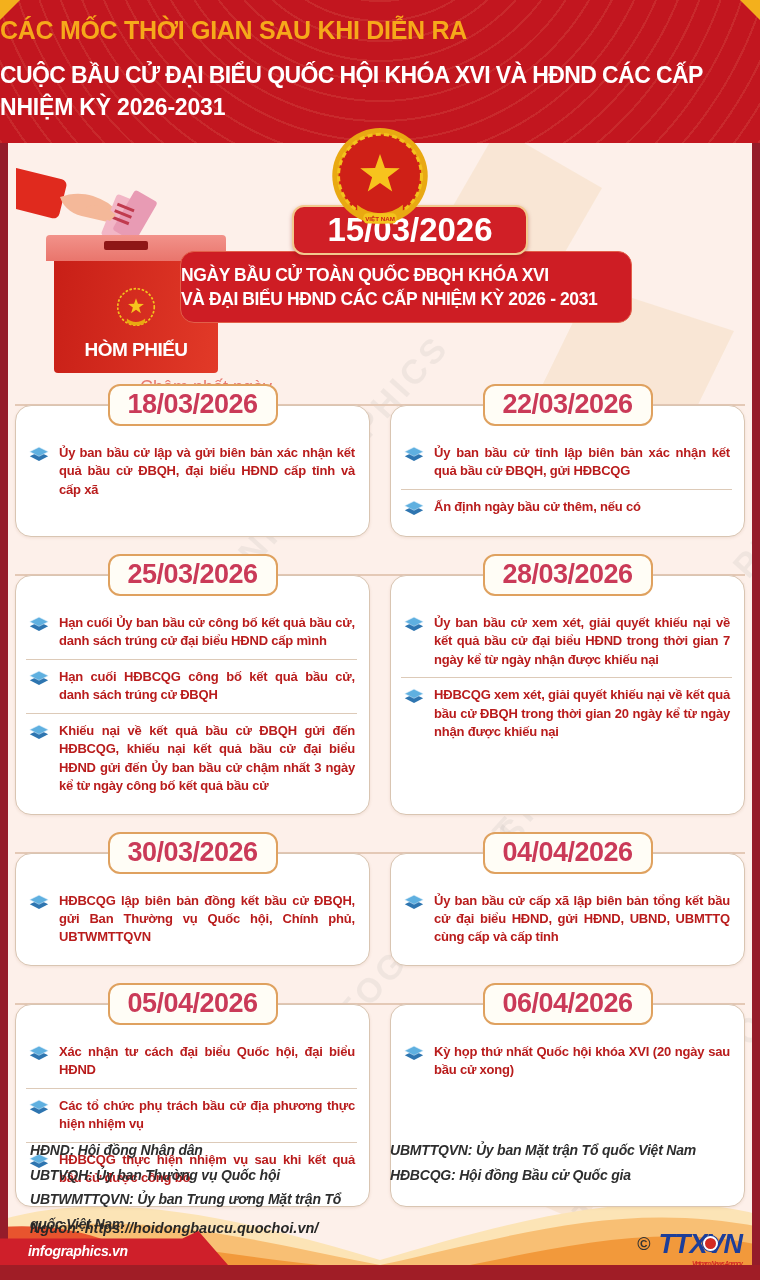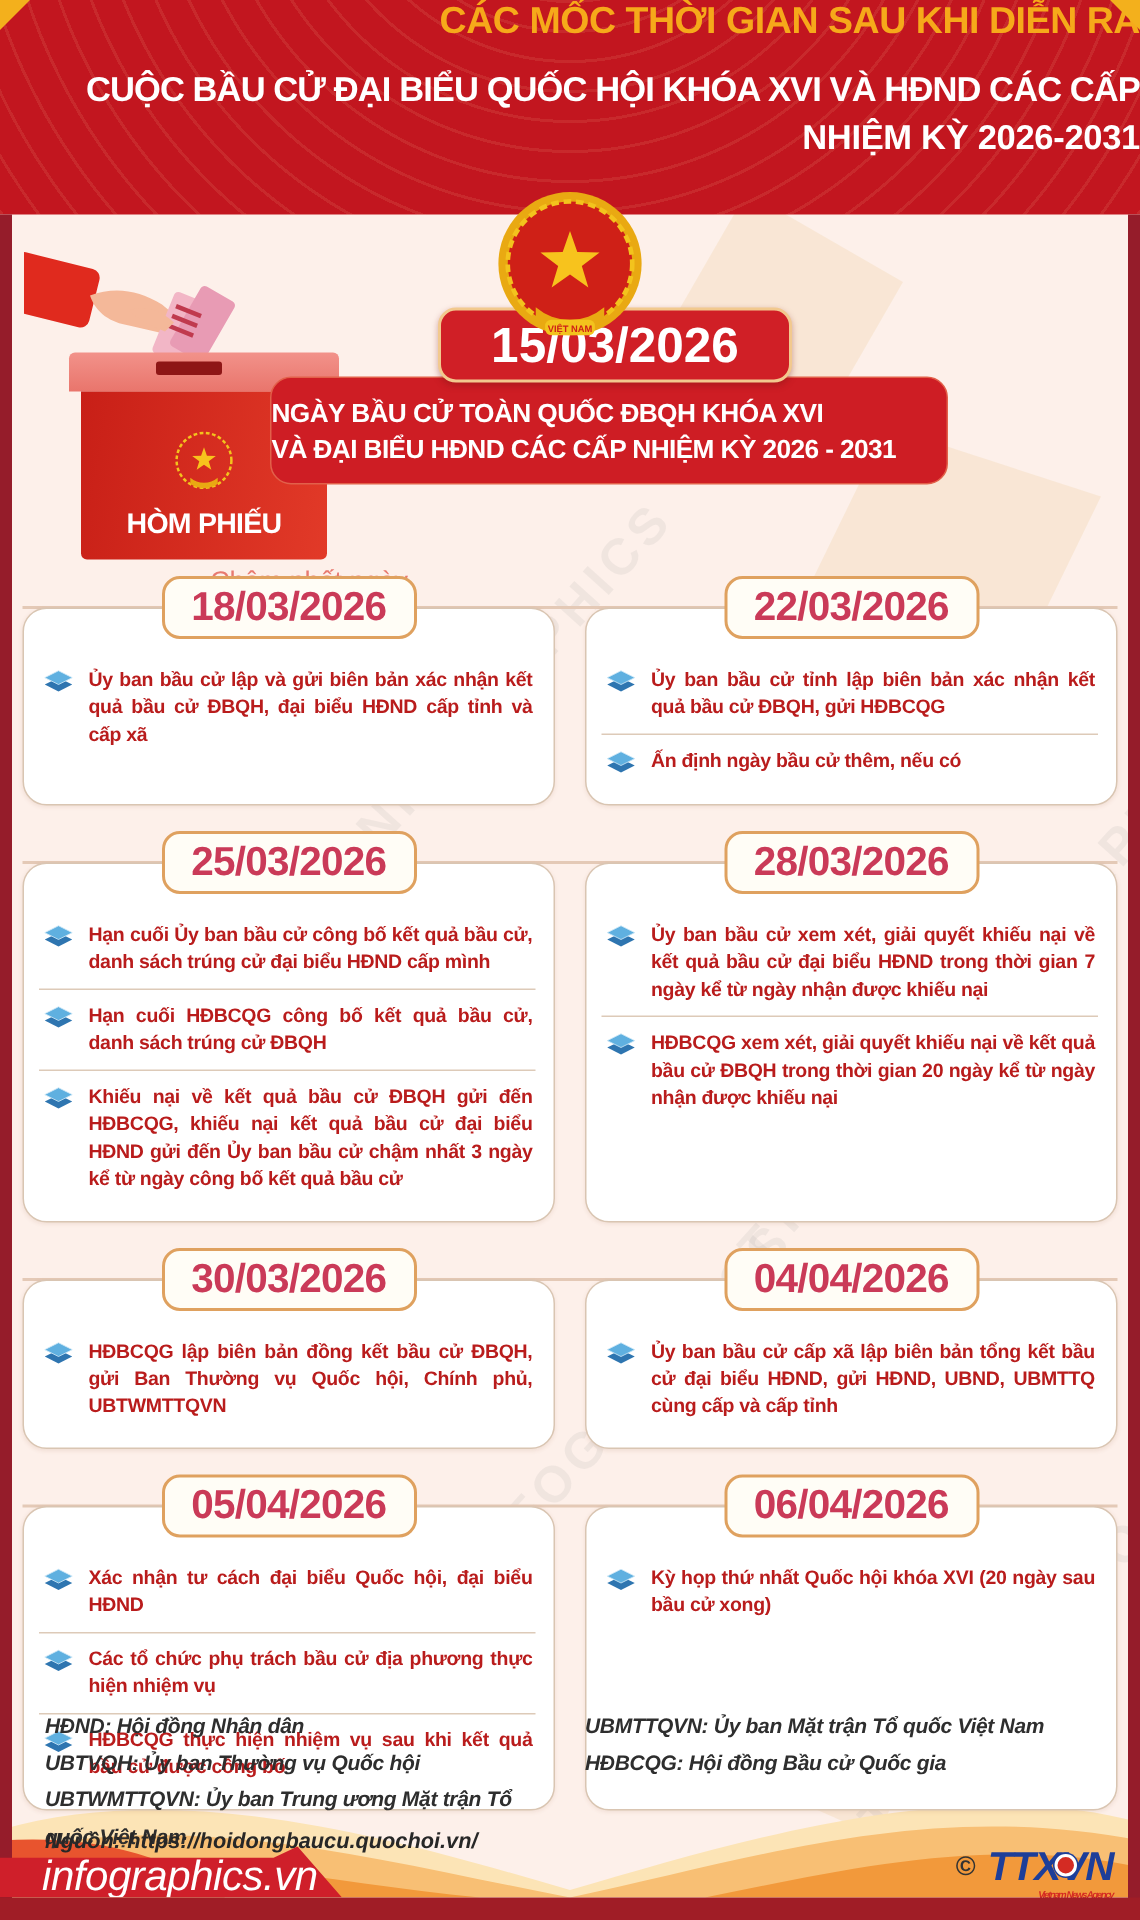--- a/index.html
+++ b/index.html
@@ -8,21 +8,21 @@
     font-family:"Liberation Sans", sans-serif;
     width:760px; height:1280px; position:relative; overflow:hidden;
     background:#fdf0ea;
   }
   
   .header {
     position:absolute; top:0; left:0; width:760px; height:143px;
     background:#c2161f;
     background-image:repeating-radial-gradient(circle at 50% -120px,
       rgba(255,210,160,.10) 0 2px, transparent 2px 20px);
-    text-align:right; padding-top:0; z-index:5;
+    text-align:left; padding-top:16px; z-index:5;
   }
   .header .corner { position:absolute; width:0; height:0; }
   .corner.tl { top:0; left:0; border-top:20px solid #f3b01c; border-right:20px solid transparent; }
   .corner.tr { top:0; right:0; border-top:20px solid #f3b01c; border-left:20px solid transparent; }
   .title1 { color:#f6a91a; font-size:25px; font-weight:bold; letter-spacing:-0.3px; }
   .title2 { color:#ffffff; font-size:23px; font-weight:bold; letter-spacing:-0.6px; margin-top:17px; }
   .title3 { color:#ffffff; font-size:23px; font-weight:bold; letter-spacing:-0.2px; margin-top:5px; }
 
   
   .edge { position:absolute; top:143px; bottom:0; width:8px; background:#951c2a; z-index:6; }
@@ -94,21 +94,21 @@
   .abbr .col { flex:1; }
   .abbr p { font-style:italic; font-weight:bold; color:#2e2e2e; font-size:14px; line-height:1.75; letter-spacing:-0.2px; }
   .source { position:absolute; left:30px; top:1220px; font-style:italic; font-weight:bold; color:#272727; font-size:14.5px; z-index:8; }
 
   .waves { position:absolute; left:0; bottom:15px; width:760px; height:100px; z-index:3; }
   .brand-banner {
     position:absolute; left:0; bottom:15px; width:228px; height:34px; background:#cf1f2a; z-index:8;
     clip-path:polygon(0 22%, 80% 22%, 87% 0, 100% 100%, 0 100%);
     display:flex; align-items:center; padding:6px 0 0 28px;
   }
-  .brand-banner span { color:#fff; font-style:italic; font-size:28px; font-weight:normal; letter-spacing:-0.3px; }
+  .brand-banner span { color:#fff; font-style:italic; font-size:14px; font-weight:bold; letter-spacing:-0.3px; }
   .agency { position:absolute; right:18px; bottom:22px; display:flex; align-items:center; gap:8px; z-index:8; }
   .agency .copy { color:#333; font-size:18px; font-weight:bold; }
   .agency .ttx { color:#1d3e99; font-size:27px; font-weight:bold; font-style:italic; letter-spacing:-1px; position:relative; line-height:1; }
   .agency .globe { position:absolute; right:24px; top:5px; width:15px; height:15px; background:#d42b23; border-radius:50%;
     border:2px solid #fff; box-shadow:0 0 0 1px #1d3e99; }
   .agency .sub { position:absolute; right:0; bottom:-9px; color:#d42b23; font-size:6.5px; font-weight:bold; white-space:nowrap; }
 
   
   .wm { position:absolute; color:#8a8a8a; opacity:.10; font-weight:bold; font-size:34px;
     letter-spacing:4px; white-space:nowrap; z-index:2; }

